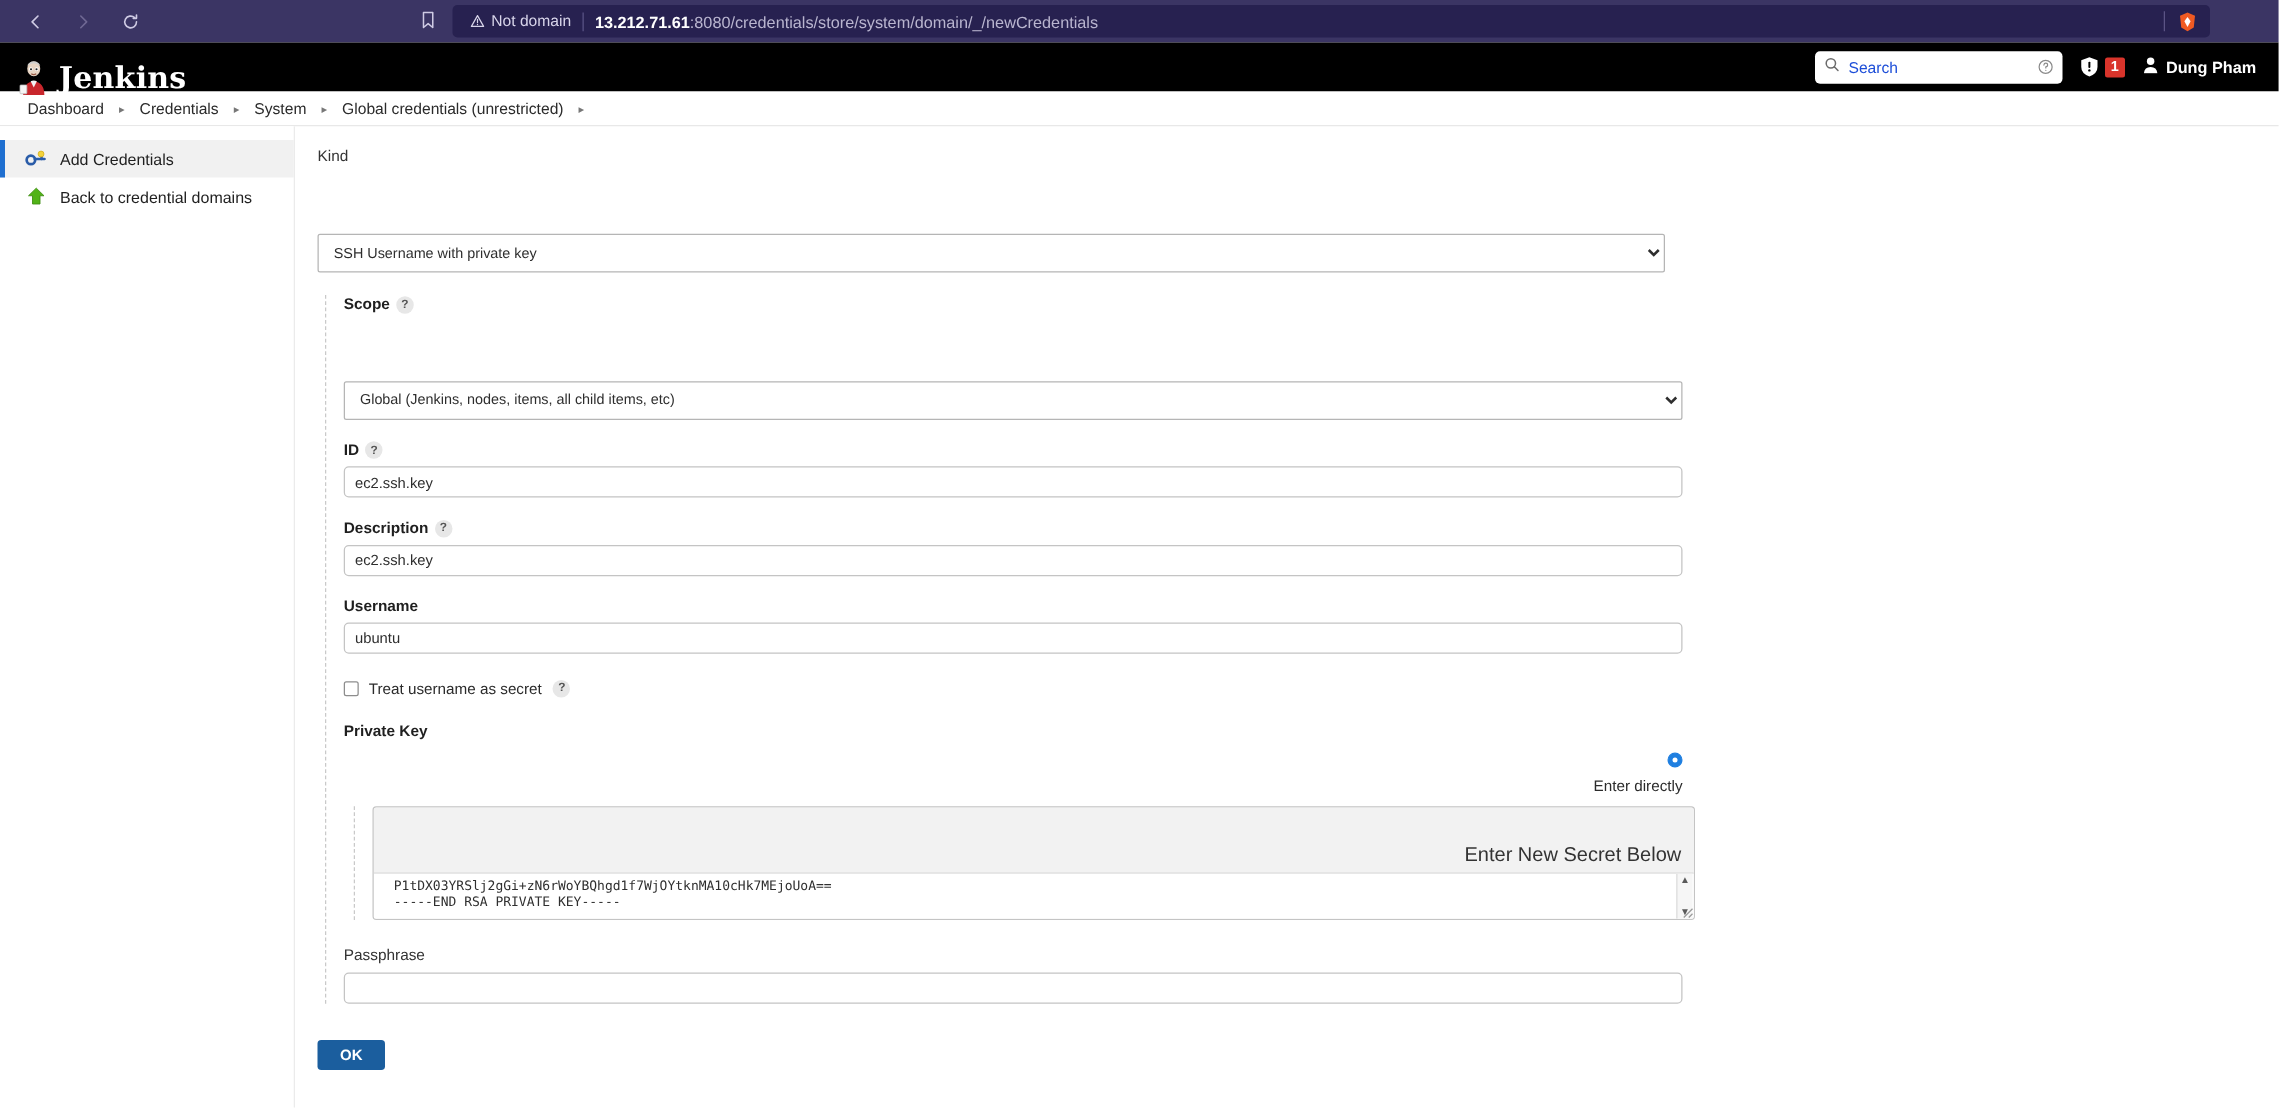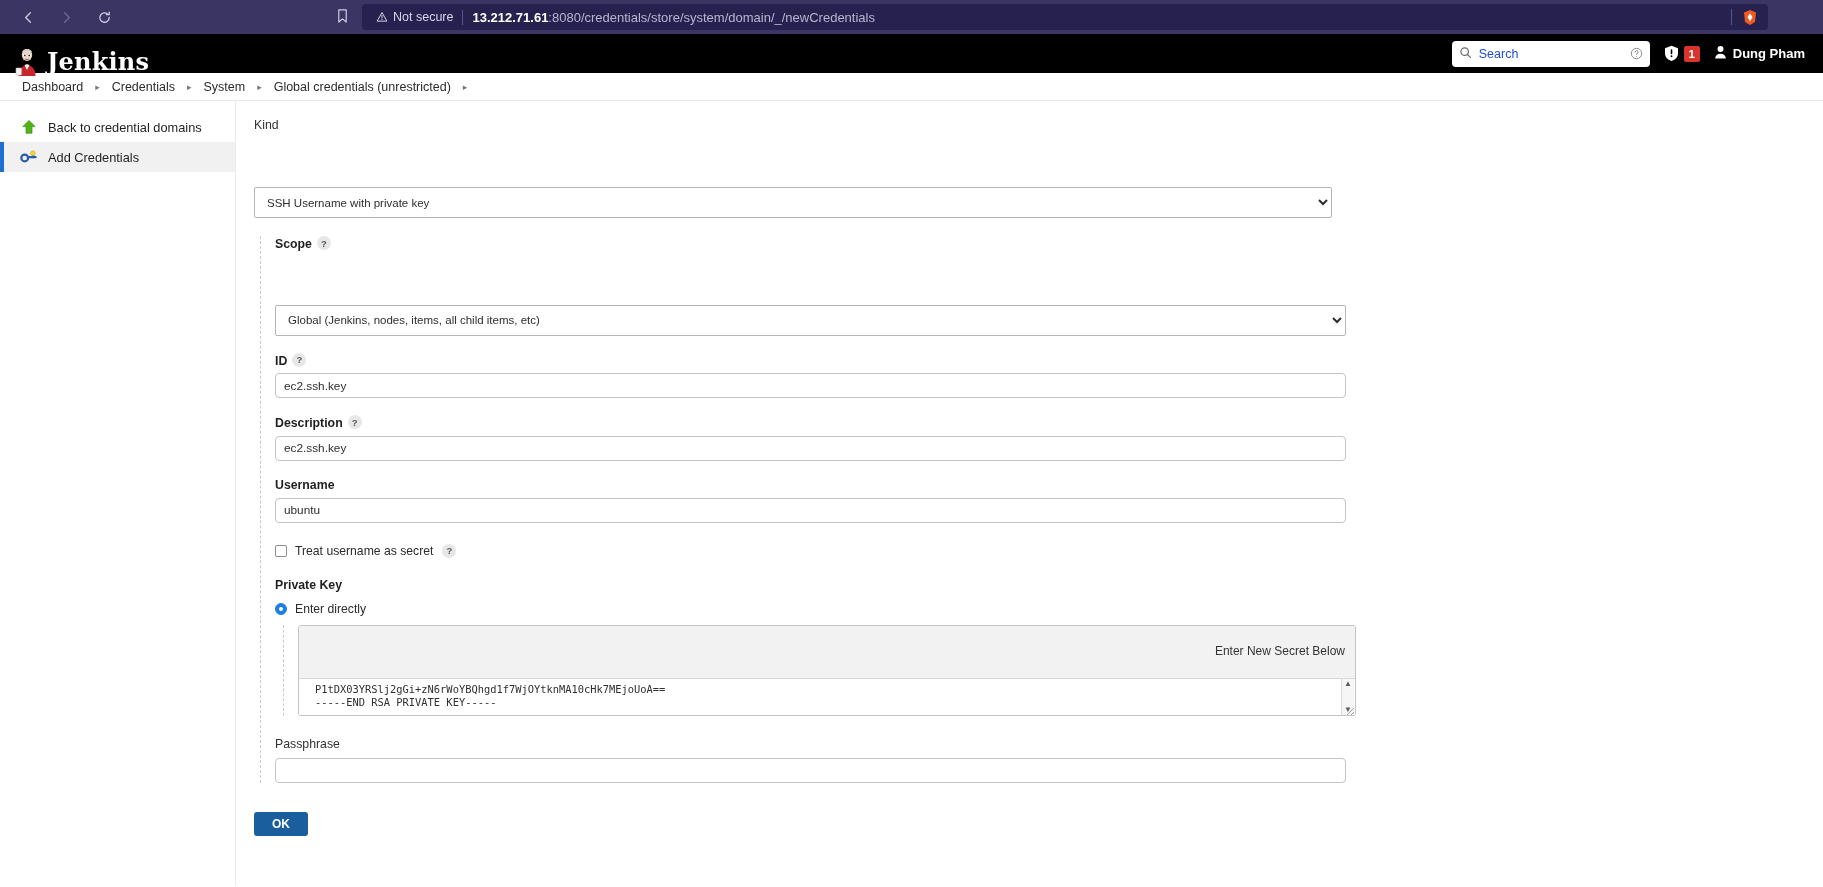--- a/index.html
+++ b/index.html
@@ -262,24 +262,25 @@
     width: 12px; height: 12px;
     border: 1px solid #8d8d8d;
     border-radius: 2px;
     background: #fff;
     flex-shrink: 0;
   }
   .cbox-label { font-size: 12.2px; color: #2b2b2b; }
 
   .radio-row {
     display: flex;
-    align-items: center;
+    align-items: flex-end;
     gap: 8px;
     margin-bottom: 9px;
     padding-top: 2px;
+    flex-direction: column;
   }
   .radio {
     width: 12px; height: 12px;
     border-radius: 50%;
     background: #1f7fe0;
     border: 1px solid #1f7fe0;
     position: relative;
     flex-shrink: 0;
   }
   .radio::after {
@@ -308,22 +309,22 @@
   }
   .secret-top {
     height: 53px;
     background: #f2f2f2;
     position: relative;
     border-bottom: 1px solid #d8d8d8;
   }
   .enter-new {
     position: absolute;
     right: 10px;
-    bottom: 20px;
-    font-size: 12px;
+    bottom: 4px;
+    font-size: 16px;
     color: #333;
   }
   .secret-body {
     position: relative;
     height: 36px;
     background: #fff;
     padding: 4px 8px 0 16px;
   }
   .secret-line {
     font-family: "DejaVu Sans Mono", "Liberation Mono", monospace;
@@ -398,21 +399,21 @@
   </div>
 
   <div class="omni-wrap">
     <div class="omnibox">
       <span class="not-secure">
         <svg width="12" height="12" viewBox="0 0 16 16" fill="none" stroke="currentColor" stroke-width="1.3">
           <path d="M8 2 L14.5 13.5 L1.5 13.5 Z" stroke-linejoin="round"></path>
           <path d="M8 6 L8 9.4" stroke-linecap="round"></path>
           <circle cx="8" cy="11.4" r="0.75" fill="currentColor" stroke="none"></circle>
         </svg>
-        <span>Not secure</span>
+        <span>Not domain</span>
       </span>
       <span class="omni-sep"></span>
       <span class="url"><span class="host">13.212.71.61</span><span>:8080/credentials/store/system/domain/_/newCredentials</span></span>
       <span class="omni-right-sep"></span>
       <span class="brave-ico">
         <svg width="16" height="17" viewBox="0 0 16 17">
           <path d="M8 1 L14 3.5 L13 13 L8 16 L3 13 L2 3.5 Z" fill="#f05a22"></path>
           <path d="M8 4.5 L10.5 8 L8 12.5 L5.5 8 Z" fill="#ffffff"></path>
         </svg>
       </span>
@@ -487,38 +488,38 @@
   <span class="crumb-sep">▸</span>
   <span class="crumb">System</span>
   <span class="crumb-sep">▸</span>
   <span class="crumb">Global credentials (unrestricted)</span>
   <span class="crumb-sep">▸</span>
 </div>
 
 <div class="page">
 
   <div class="sidebar">
-    <div class="side-item">
-      <span class="side-ico">
-        <svg width="16" height="16" viewBox="0 0 16 16">
-          <path d="M8 1.5 L14.2 7.6 H11 V14.2 H5 V7.6 H1.8 Z" fill="#52b318" stroke="#3f8f12" stroke-width="0.7" stroke-linejoin="round"></path>
-        </svg>
-      </span>
-      <span>Back to credential domains</span>
-    </div>
     <div class="side-item active">
       <span class="side-ico">
         <svg width="17" height="16" viewBox="0 0 18 16">
           <circle cx="5" cy="9" r="3.6" fill="none" stroke="#2a5ca8" stroke-width="2.3"></circle>
           <path d="M8.3 8.2 H16.5" stroke="#2a5ca8" stroke-width="2.3" stroke-linecap="round"></path>
           <path d="M14 8.2 V5.4" stroke="#2a5ca8" stroke-width="2.1" stroke-linecap="round"></path>
           <circle cx="13.6" cy="4" r="2.5" fill="#f3d23c" stroke="#d0aa14" stroke-width="0.6"></circle>
         </svg>
       </span>
       <span>Add Credentials</span>
+    </div>
+    <div class="side-item">
+      <span class="side-ico">
+        <svg width="16" height="16" viewBox="0 0 16 16">
+          <path d="M8 1.5 L14.2 7.6 H11 V14.2 H5 V7.6 H1.8 Z" fill="#52b318" stroke="#3f8f12" stroke-width="0.7" stroke-linejoin="round"></path>
+        </svg>
+      </span>
+      <span>Back to credential domains</span>
     </div>
   </div>
 
   <div class="content">
     <div class="form-wrap">
 
       <div class="kind-row">
         <div class="field-label kind-label">Kind</div>
         <select class="jk">
           <option>SSH Username with private key</option>

